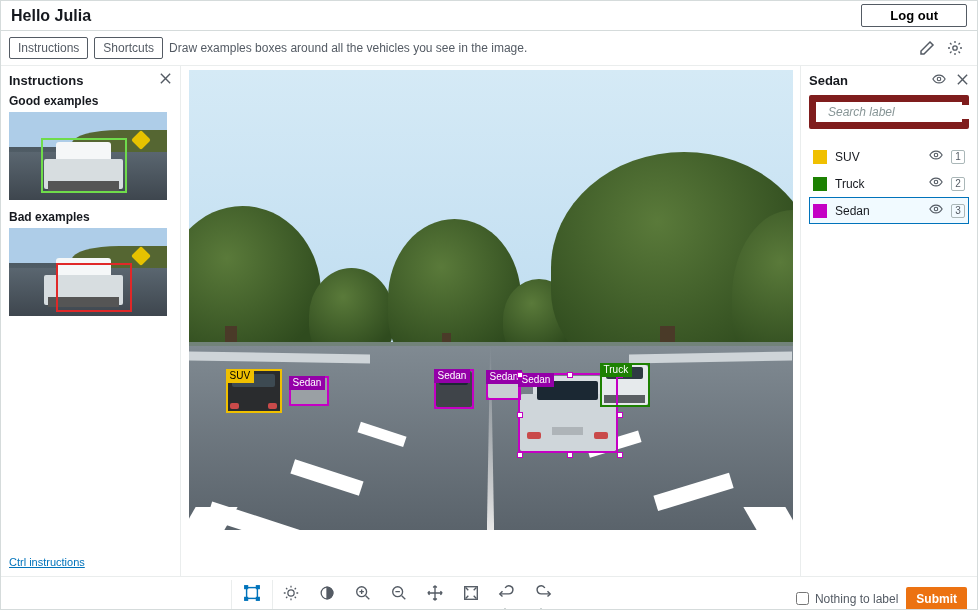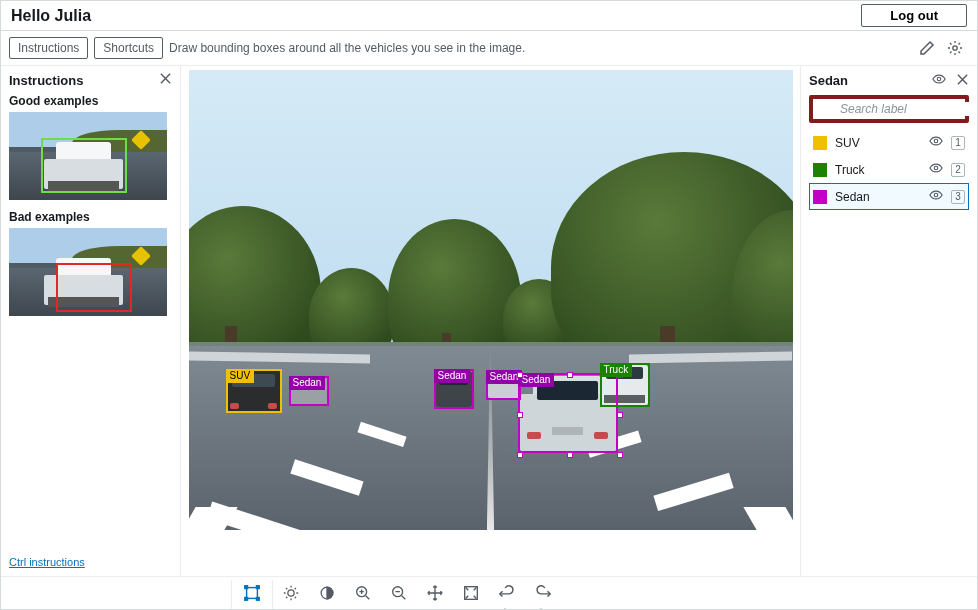--- a/index.html
+++ b/index.html
@@ -65,21 +65,21 @@
   .veh-body { position:absolute; inset:0; border-radius:3px 3px 2px 2px; }
   .veh-roof { position:absolute; border-radius:4px 4px 0 0; }
   .veh-window { position:absolute; background:#1b2833; border-radius:2px;}
   .veh-light { position:absolute; background:#c94a4a; border-radius:2px; }
   
   
   .labels-panel { width:176px; padding:6px 8px; }
   .labels-head { display:flex; align-items:center; justify-content:space-between; margin-bottom:6px; }
   .labels-head .title { font-weight:700; font-size:13px; }
   .labels-head-icons { display:flex; gap:10px; align-items:center; color:#545b64;}
-  .search-wrap { display:flex; align-items:center; border:4px solid #7f1d1d; border-radius:2px; padding:3px 21px; gap:6px; margin-bottom:6px;}
+  .search-wrap { display:flex; align-items:center; border:7px solid #7f1d1d; border-radius:2px; padding:3px 6px; gap:6px; margin-bottom:14px;}
   .search-wrap input { border:none; outline:none; font-size:12px; flex:1; font-style:italic; color:#879596;}
   .search-wrap input::placeholder { color:#879596; font-style:italic; }
   .label-list { display:flex; flex-direction:column; }
   .label-row { display:flex; align-items:center; gap:8px; padding:4px 3px; font-size:12px; border:1px solid transparent;}
   .label-row.active { border:1px solid #0073bb; background:#f1faff; }
   .swatch { width:14px; height:14px; }
   .label-row .name { flex:1; }
   .eye svg { width:14px; height:14px; }
   .shortcut { border:1px solid #aab7b8; font-size:10px; padding:0; width:14px; height:14px; text-align:center; line-height:12px; color:#545b64; border-radius:2px;}
   
@@ -100,21 +100,21 @@
 <body>
 
 <div class="app-header">
   <span class="greeting">Hello Julia</span>
   <button class="logout-btn">Log out</button>
 </div>
 
 <div class="prompt-row">
   <button class="pill-btn">Instructions</button>
   <button class="pill-btn">Shortcuts</button>
-  <span class="prompt-text">Draw bounding boxes around all the vehicles you see in the image.</span>
+  <span class="prompt-text">Draw examples boxes around all the vehicles you see in the image.</span>
   <div class="prompt-right">
     <span class="icon">
       <svg viewBox="0 0 16 16" fill="none" stroke="currentColor" stroke-width="1.5">
           <path d="M11 2l3 3-9 9H2v-3l9-9z"></path>
         </svg>
     </span>
     <span class="icon">
       <svg viewBox="0 0 16 16" fill="none" stroke="currentColor" stroke-width="1.3">
           <circle cx="8" cy="8" r="2.2"></circle>
           <path d="M8 1v2M8 13v2M1 8h2M13 8h2M3 3l1.5 1.5M11.5 11.5L13 13M13 3l-1.5 1.5M4.5 11.5L3 13"></path>
@@ -378,13 +378,20 @@
         <span class="key">Ctrl + Z</span>
       </div>
       <div class="tool">
         <span><svg viewBox="0 0 20 20" fill="none" stroke="currentColor" stroke-width="1.6">
             <path d="M15 8l3 3-3 3"></path>
             <path d="M17 11H8a4.5 4.5 0 114-6.5"></path>
           </svg></span>
         <span class="key">Ctrl + Y</span>
       </div>
     </div>
+  <div class="footer-right">
+    <label class="ntl">
+      <input type="checkbox" style="">
+      <span>Nothing to label</span>
+    </label>
+    <button class="submit-btn">Submit</button>
+  </div>
 </div>
 
 </body></html>

